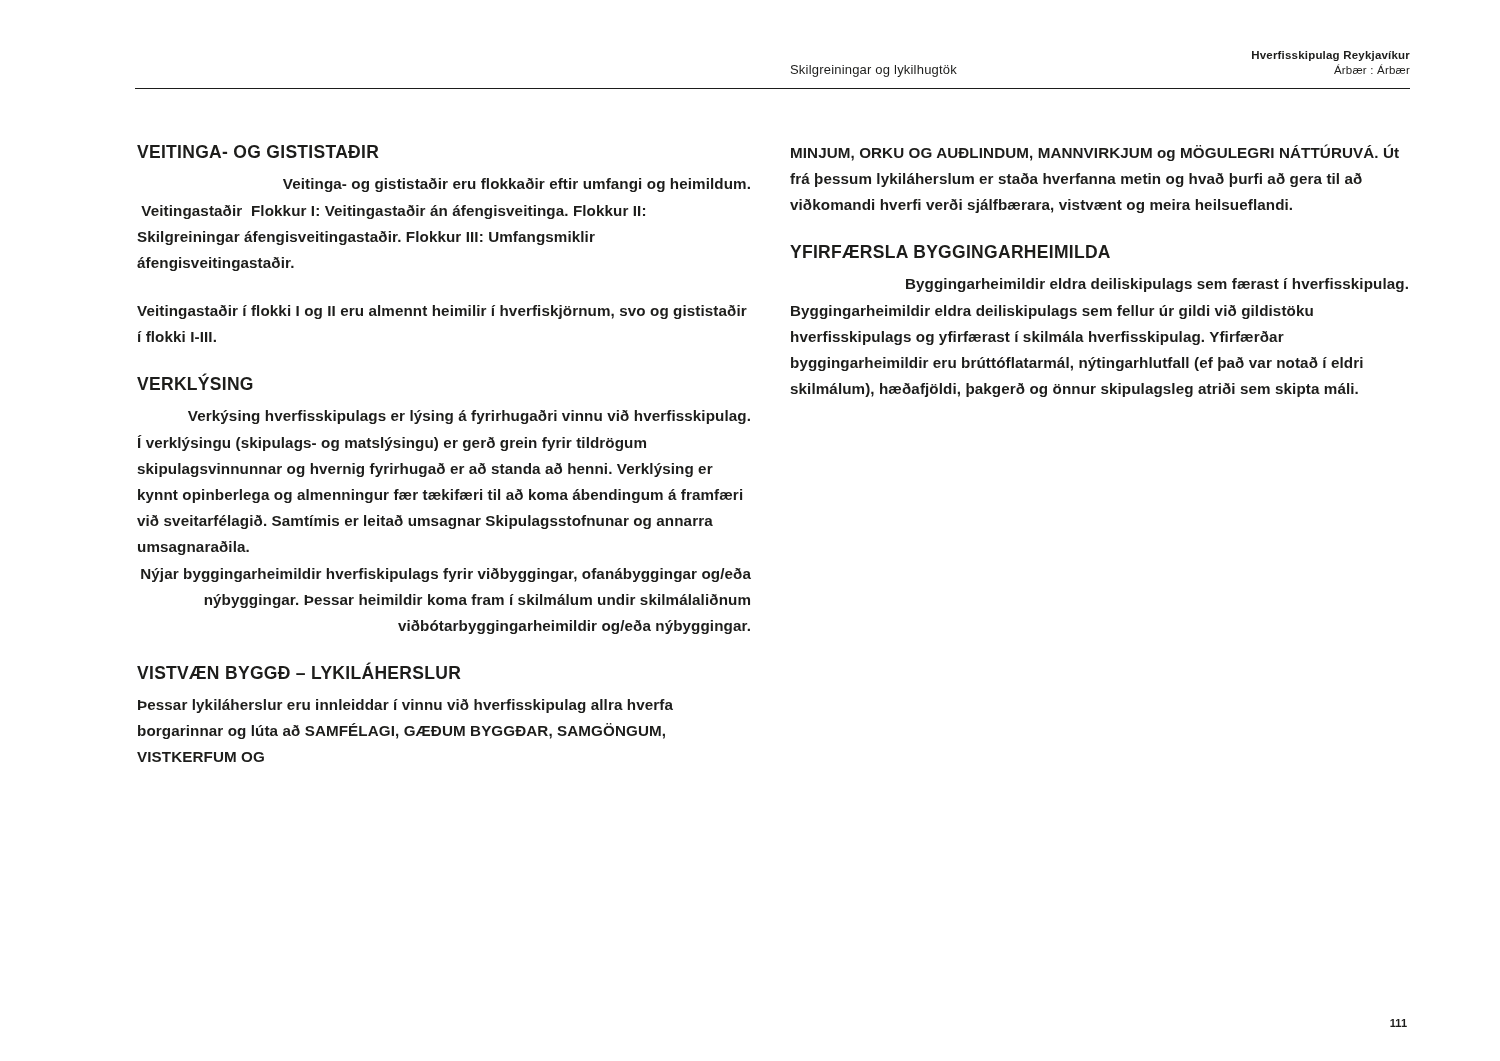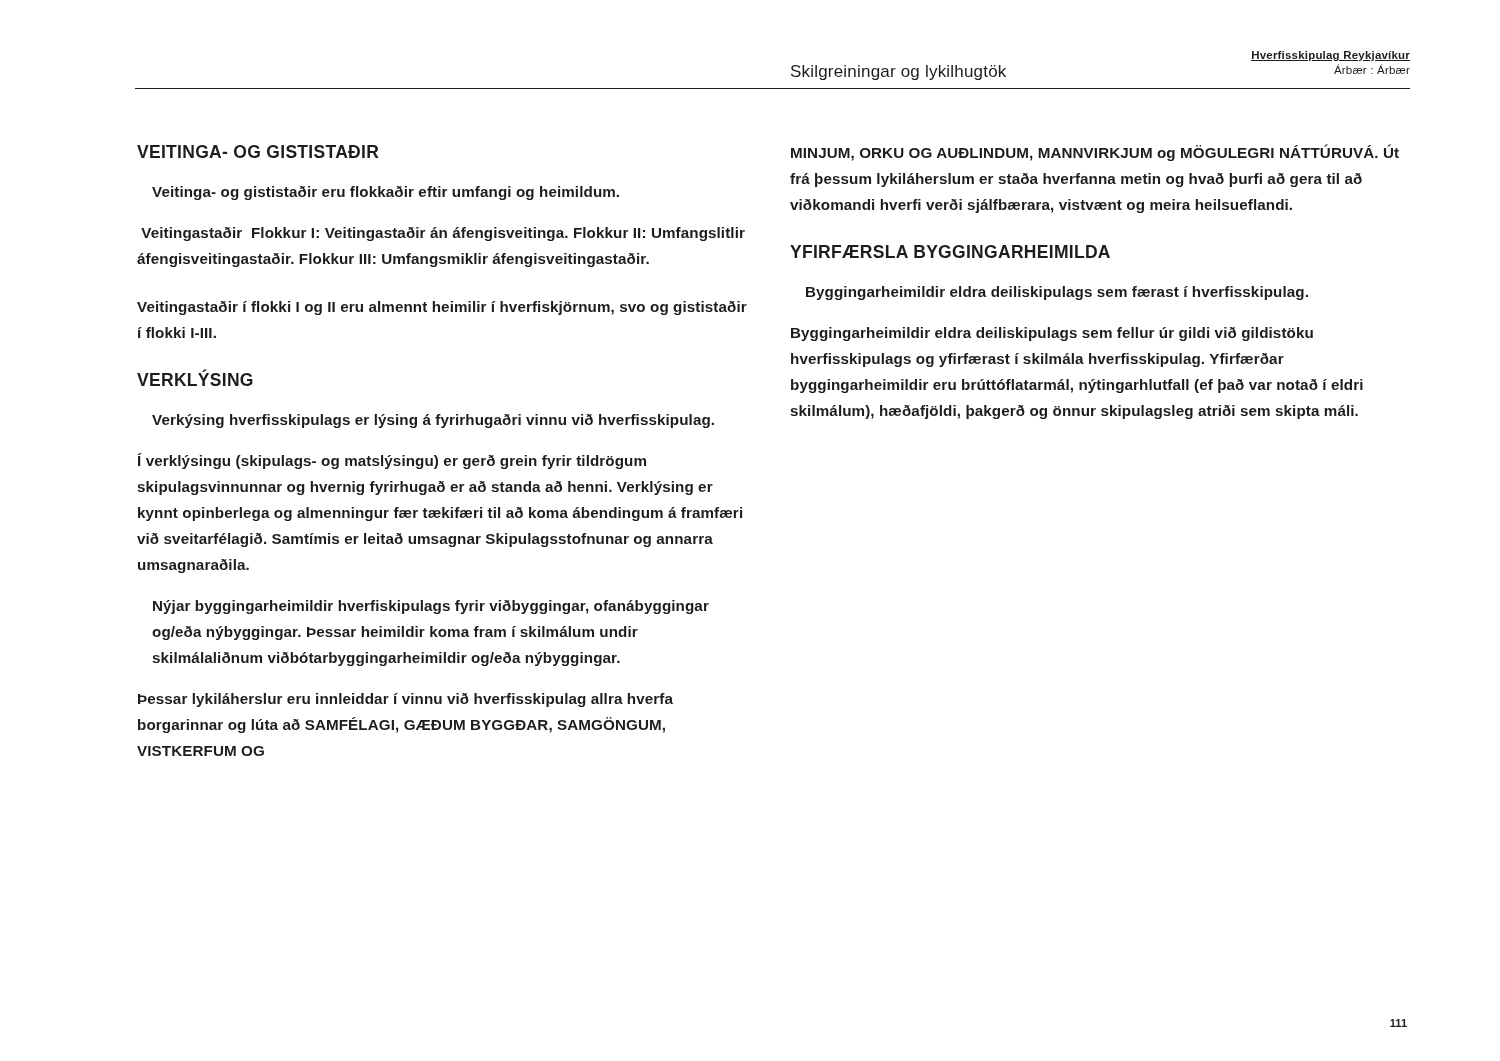--- a/index.html
+++ b/index.html
@@ -11,33 +11,33 @@
     background: #ffffff;
     color: #1d1d1b;
     font-family: "Liberation Sans", sans-serif;
     overflow: hidden;
   }
   
   .hdr-center {
     position: absolute;
     left: 790px;
     top: 62px;
-    font-size: 17px;
+    font-size: 13px;
     letter-spacing: 0.2px;
   }
   .hdr-right {
     position: absolute;
     right: 90px;
     top: 48px;
     text-align: right;
     font-size: 11.5px;
     line-height: 15px;
     letter-spacing: 0.2px;
   }
-  .hdr-title { font-weight: bold; text-decoration: underline; }
+  .hdr-title { font-weight: bold; }
   .hdr-rule {
     position: absolute;
     left: 135px;
     right: 90px;
     top: 88px;
     height: 1px;
     background: #1d1d1b;
   }
   
   .columns {
@@ -59,21 +59,21 @@
     line-height: 24px;
     margin: 22px 0 7px 0;
   }
   .doc-section:first-child .sec-heading { margin-top: 0; }
   .lead, .para {
     font-size: 15.2px;
     line-height: 26px;
     white-space: pre-wrap;
     letter-spacing: 0.1px;
   }
-  .lead { font-weight: bold; margin: 15px; }
+  .lead { font-weight: bold; margin: 1px; text-align: right; }
   .para { margin: 0 0 22px 0; font-weight: bold; }
   .para:last-child { margin-bottom: 0; }
   .continuation-block { margin-bottom: 0; }
 
   .page-number {
     position: absolute;
     right: 93px;
     bottom: 32px;
     font-size: 11px;
     font-weight: bold;
@@ -93,35 +93,36 @@
 
   <div class="hdr-rule"></div>
 
   <main class="columns">
 
     <div class="col col-left">
 
       <section class="doc-section">
         <h2 class="sec-heading">VEITINGA- OG GISTISTAÐIR</h2>
         <p class="lead">Veitinga- og gististaðir eru flokkaðir eftir umfangi og heimildum.</p>
-        <p class="para"> Veitingastaðir  Flokkur I: Veitingastaðir án áfengisveitinga. Flokkur II: Umfangslitlir áfengisveitingastaðir. Flokkur III: Umfangsmiklir áfengisveitingastaðir.</p>
+        <p class="para"> Veitingastaðir  Flokkur I: Veitingastaðir án áfengisveitinga. Flokkur II: Skilgreiningar áfengisveitingastaðir. Flokkur III: Umfangsmiklir áfengisveitingastaðir.</p>
         <p class="para">Veitingastaðir í flokki I og II eru almennt heimilir í hverfiskjörnum, svo og gististaðir í flokki I-III.</p>
       </section>
 
       <section class="doc-section">
         <h2 class="sec-heading">VERKLÝSING</h2>
         <p class="lead">Verkýsing hverfisskipulags er lýsing á fyrirhugaðri vinnu við hverfisskipulag.</p>
         <p class="para">Í verklýsingu (skipulags- og matslýsingu) er gerð grein fyrir tildrögum skipulagsvinnunnar og hvernig fyrirhugað er að standa að henni. Verklýsing er kynnt opinberlega og almenningur fær tækifæri til að koma ábendingum á framfæri við sveitarfélagið. Samtímis er leitað umsagnar Skipulagsstofnunar og annarra umsagnaraðila.</p>
       </section>
 
       <section class="doc-section">
         <p class="lead">Nýjar byggingarheimildir hverfiskipulags fyrir viðbyggingar, ofanábyggingar og/eða nýbyggingar. Þessar heimildir koma fram í skilmálum undir skilmálaliðnum viðbótarbyggingarheimildir og/eða nýbyggingar.</p>
       </section>
 
       <section class="doc-section">
+        <h2 class="sec-heading">VISTVÆN BYGGÐ – LYKILÁHERSLUR</h2>
         <p class="para">Þessar lykiláherslur eru innleiddar í vinnu við hverfisskipulag allra hverfa borgarinnar og lúta að SAMFÉLAGI, GÆÐUM BYGGÐAR, SAMGÖNGUM, VISTKERFUM OG</p>
       </section>
 
     </div>
 
     <div class="col col-right">
 
       <section class="doc-section continuation-block">
         <p class="para">MINJUM, ORKU OG AUÐLINDUM, MANNVIRKJUM og MÖGULEGRI NÁTTÚRUVÁ. Út frá þessum lykiláherslum er staða hverfanna metin og hvað þurfi að gera til að viðkomandi hverfi verði sjálfbærara, vistvænt og meira heilsueflandi.</p>
       </section>

